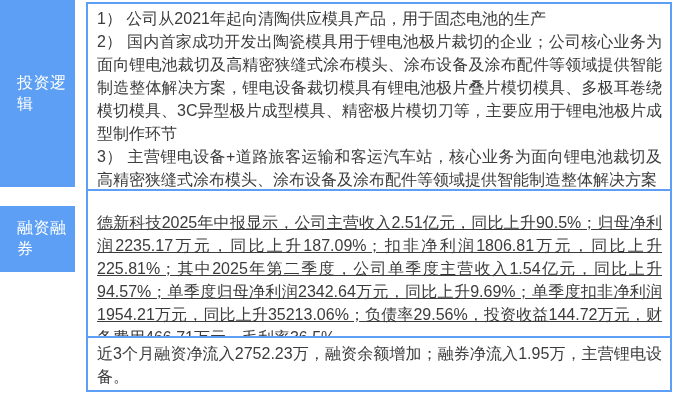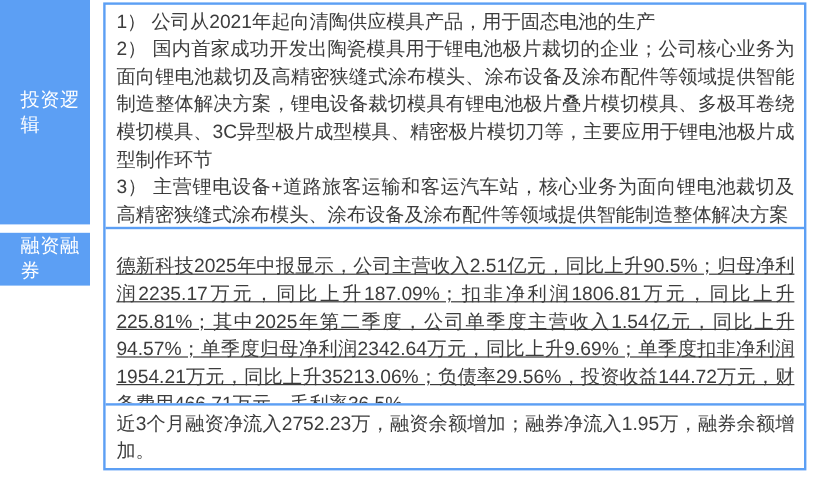--- a/index.html
+++ b/index.html
@@ -29,21 +29,21 @@
     font-size: 16px;
     letter-spacing: 0.5px;
     display: flex;
     align-items: center;
     justify-content: center;
     box-sizing: border-box;
     padding-left: 17px;
   }
   .label-cell.r1 { height: 187px; }
   .label-cell.r2 { height: 142px; margin-top: 6px; }
-  .label-cell.r3 { height: 44px;  margin-top: 7px; }
+  .label-cell.r3 { height: 66px;  margin-top: 19px; }
   .gap-col { width: 11px; flex: 0 0 11px; }
   .content-box {
     margin-top: 2px;
     width: 586px;
     height: 390px;
     box-sizing: border-box;
     border: 2px solid var(--border, #5C9FF4);
     background: var(--content-bg, #ffffff);
     display: flex;
     flex-direction: column;
@@ -85,17 +85,17 @@
       <p>1） 公司从2021年起向清陶供应模具产品，用于固态电池的生产</p>
       <p>2） 国内首家成功开发出陶瓷模具用于锂电池极片裁切的企业；公司核心业务为面向锂电池裁切及高精密狭缝式涂布模头、涂布设备及涂布配件等领域提供智能制造整体解决方案，锂电设备裁切模具有锂电池极片叠片模切模具、多极耳卷绕模切模具、3C异型极片成型模具、精密极片模切刀等，主要应用于锂电池极片成型制作环节</p>
       <p>3） 主营锂电设备+道路旅客运输和客运汽车站，核心业务为面向锂电池裁切及高精密狭缝式涂布模头、涂布设备及涂布配件等领域提供智能制造整体解决方案</p>
     </div>
     <div class="divider"></div>
     <div class="section s2">
       <p>德新科技2025年中报显示，公司主营收入2.51亿元，同比上升90.5%；归母净利润2235.17万元，同比上升187.09%；扣非净利润1806.81万元，同比上升225.81%；其中2025年第二季度，公司单季度主营收入1.54亿元，同比上升94.57%；单季度归母净利润2342.64万元，同比上升9.69%；单季度扣非净利润1954.21万元，同比上升35213.06%；负债率29.56%，投资收益144.72万元，财务费用466.71万元，毛利率36.5%。</p>
     </div>
     <div class="divider"></div>
     <div class="section s3">
-      <p>近3个月融资净流入2752.23万，融资余额增加；融券净流入1.95万，融券余额增加。</p>
+      <p>近3个月融资净流入2752.23万，融资余额增加；融券净流入1.95万，主营锂电设备。</p>
     </div>
   </div>
 
 </div>
 
 </body></html>

